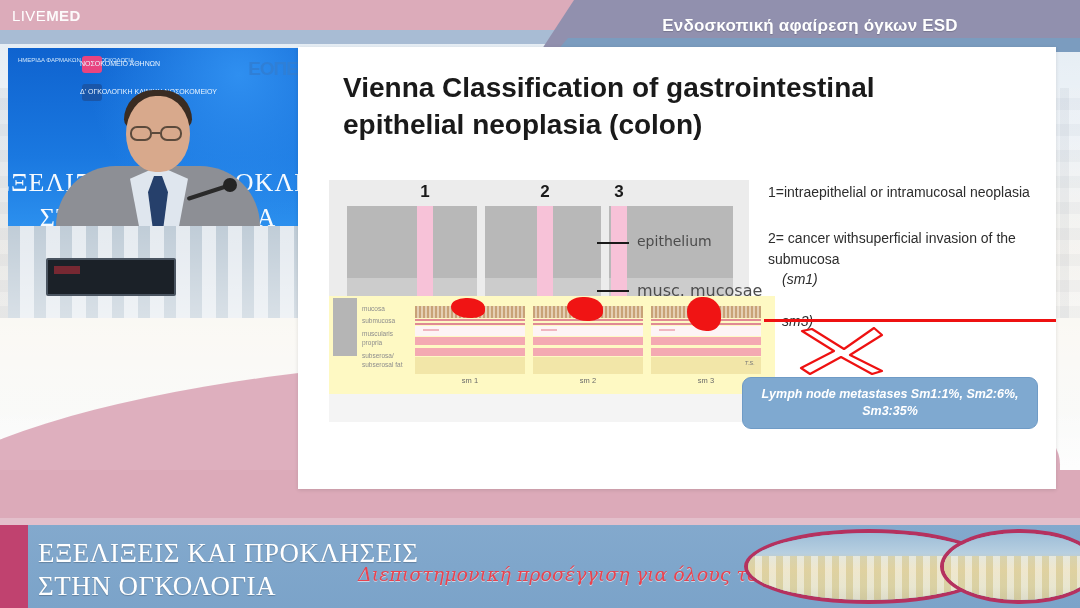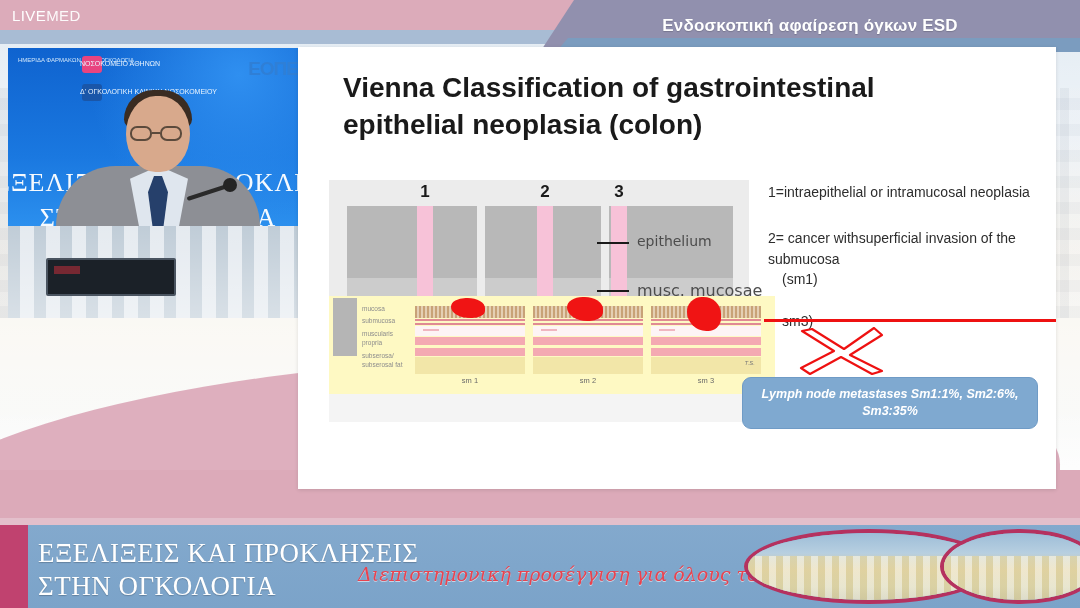--- a/index.html
+++ b/index.html
@@ -55,21 +55,21 @@
   .title-text{
     position:absolute; left:540px; top:0; width:540px; height:52px;
     display:flex; align-items:center; justify-content:center;
     font-size:17px; font-weight:700; color:#fff; letter-spacing:.2px;
     text-shadow:0 1px 1px rgba(0,0,0,.18);
   }
   .logo{
     position:absolute; left:12px; top:7px; font-size:15px; letter-spacing:.4px; color:#ffffff;
   }
   .logo b{ font-weight:400; }
-  .logo span{ font-weight:400; opacity:.93; }
+  .logo span{ font-weight:700; opacity:.93; }
 
   
   .video{
     position:absolute; left:8px; top:48px; width:296px; height:270px;
     overflow:hidden; background:#0b5ec9;
   }
   .video-bg{
     position:absolute; inset:0;
     background:
       radial-gradient(circle at 78% 10%, #2f8ff0 0%, rgba(47,143,240,0) 45%),
@@ -187,21 +187,21 @@
   .p-mp1{ position:absolute; left:0; top:37px; width:110px; height:8px; background:#f4a9b2; }
   .p-mp2{ position:absolute; left:0; top:48px; width:110px; height:8px; background:#f4a9b2; }
   .p-fat{ position:absolute; left:0; top:57px; width:110px; height:17px; background:#f2e6a8; }
   .tumor{ position:absolute; background:#f01414; border-radius:46% 54% 40% 60%; }
   .sm-cap{ position:absolute; top:80px; width:110px; text-align:center; font-size:7.5px; color:#6a6a6a; }
   .ts-mark{ position:absolute; right:6px; top:60px; font-size:6px; color:#7a7a7a; font-style:italic; }
 
   
   .rtext{ position:absolute; left:470px; top:135px; width:278px; }
   .rline{ font-size:14px; color:#2d2d2d; line-height:1.45; }
-  .rline .ind{ display:block; padding-left:14px; }
+  .rline .ind{ display:block; padding-left:14px;font-style:italic; }
   .redrule{ position:absolute; left:466px; top:272px; width:292px; height:2.5px; background:#ee1111; }
   .redx{ position:absolute; left:500px; top:280px; width:86px; height:48px; }
   .redx svg{ display:block; }
 
   .bluebox{
     position:absolute; left:444px; top:330px; width:296px; height:52px;
     background:#7fa9d0; border:1px solid #6f9bc6; border-radius:9px;
     display:flex; align-items:center; justify-content:center; text-align:center;
     color:#ffffff; font-weight:700; font-style:italic; font-size:12.5px; line-height:1.35; padding:0 14px;
   }

